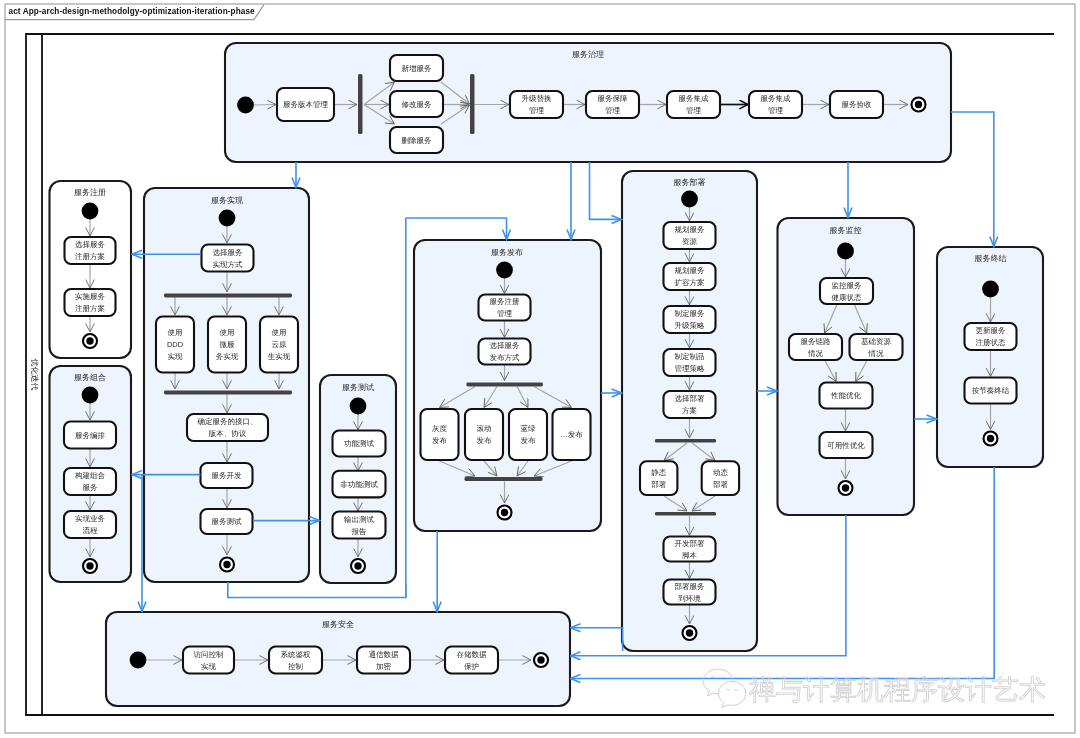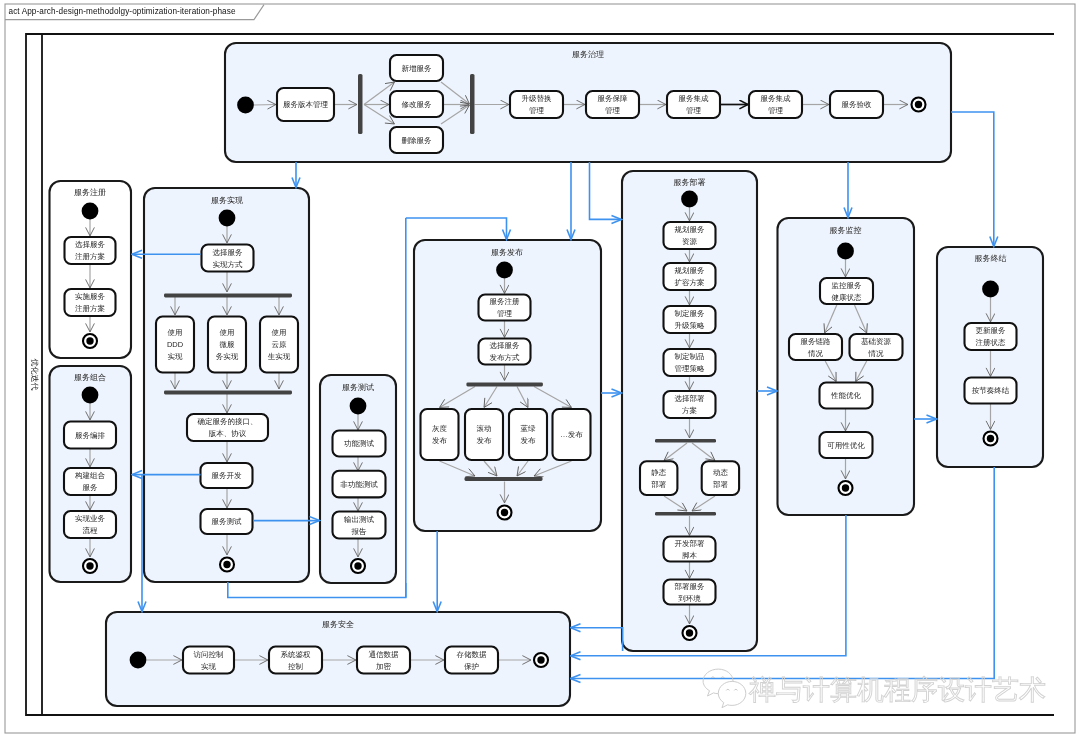--- a/index.html
+++ b/index.html
@@ -2,21 +2,21 @@
 <html><head>
 <meta charset="utf-8">
 <style>
   html,body{margin:0;padding:0;background:#ffffff;}
   body{width:1080px;height:738px;overflow:hidden;
        font-family:"Liberation Sans","DejaVu Sans",sans-serif;}
   #stage{position:relative;width:1080px;height:738px;background:#fff;}
   #diagram{position:absolute;left:0;top:0;}
   .ttl{font-size:8px;fill:#1f1f1f;text-anchor:middle;}
   .nlab{font-size:7.5px;fill:#1f1f1f;text-anchor:middle;}
-  #frametitle{position:absolute;left:8.5px;top:7px;font-size:8.2px;font-weight:normal;
+  #frametitle{position:absolute;left:8.5px;top:7px;font-size:8.2px;font-weight:bold;
               color:#111;letter-spacing:0.1px;white-space:nowrap;}
   #wm{position:absolute;left:697px;top:664px;}
   #wmicon{position:absolute;left:0px;top:0px;}
   #wmtext{position:absolute;left:52px;top:5px;font-size:27px;letter-spacing:0px;
           -webkit-text-stroke:0.9px #d2d2d2;color:transparent;white-space:nowrap;line-height:30px;margin-top:6px;}
   #wm2{position:absolute;left:1019px;top:709px;font-size:15.5px;color:#dedede;white-space:nowrap;margin-top:48px;}
 </style>
 </head>
 <body>
 

